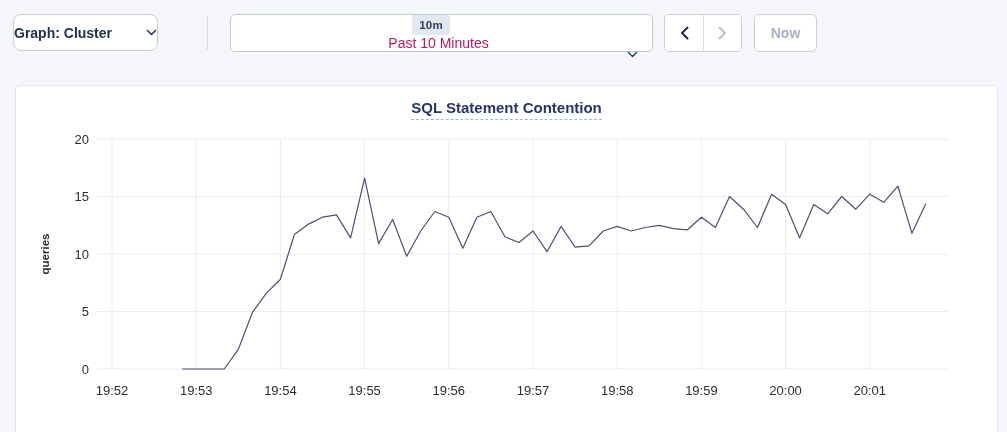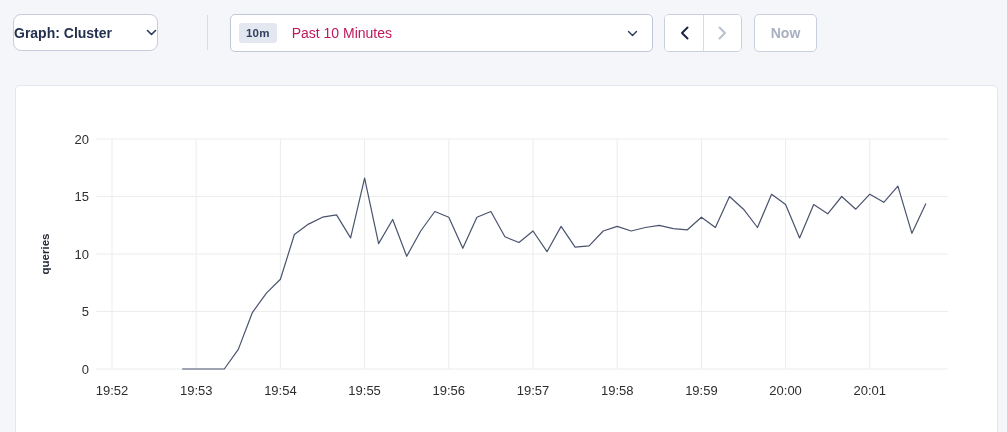--- a/index.html
+++ b/index.html
@@ -19,21 +19,21 @@
     height:37px; background:#fff; border:1px solid #c6ccda; border-radius:8px;
     display:flex; align-items:center; justify-content:space-between; gap:10px;
     font-size:14px; font-weight:600; color:#23304e; cursor:pointer;
     font-family:"Liberation Sans", sans-serif;
   }
   .dd-btn.graph { width:145px; margin-right:24px; }
   .dd-btn.dash  { width:186px; }
   .vdivider { width:1px; height:35px; background:#d8dce5; margin:1px 22px 0 25px; }
   .time-dd {
     width:423px; height:38px; background:#fff; border:1px solid #c0c7d6; border-radius:5px;
-    display:flex; align-items:center; padding:0 14px 0 8px; cursor:pointer;
+    display:flex; align-items:center; padding:0 14px 0 8px; cursor:pointer;flex-direction:column;
   }
   .time-badge {
     background:#e3e7ef; border-radius:3px; font-size:11.5px; font-weight:700;
     color:#30405f; padding:4px 7px; margin-right:15px; letter-spacing:0.2px;
   }
   .time-label { font-size:14px; color:#be185d; font-weight:400; }
   .time-dd .chev { margin-left:auto; }
   .chev svg { display:block; }
   .arrow-group {
     display:flex; height:38px; margin-left:11px; background:#fff;
@@ -105,20 +105,23 @@
             <polyline points="1.5,1.5 7,7 1.5,12.5" fill="none" stroke="#b9c0cd" stroke-width="2" stroke-linecap="round" stroke-linejoin="round"></polyline>
           </svg>
       </span>
     </button>
   </div>
 
   <button class="now-btn">Now</button>
 </div>
 
 <div class="panel">
+  <div class="chart-title-wrap">
+    <span class="chart-title">SQL Statement Contention</span>
+  </div>
   <svg id="chart-svg" class="chart-svg" width="983" height="352">
       <line x1="80" y1="283" x2="932" y2="283" stroke="#ececec" stroke-width="1"></line>
       <text x="73" y="287.5" text-anchor="end" font-size="13" fill="#2d2d2d" font-family="Liberation Sans, sans-serif">0</text>
       <line x1="80" y1="225.5" x2="932" y2="225.5" stroke="#ececec" stroke-width="1"></line>
       <text x="73" y="230" text-anchor="end" font-size="13" fill="#2d2d2d" font-family="Liberation Sans, sans-serif">5</text>
       <line x1="80" y1="168" x2="932" y2="168" stroke="#ececec" stroke-width="1"></line>
       <text x="73" y="172.5" text-anchor="end" font-size="13" fill="#2d2d2d" font-family="Liberation Sans, sans-serif">10</text>
       <line x1="80" y1="110.5" x2="932" y2="110.5" stroke="#ececec" stroke-width="1"></line>
       <text x="73" y="115" text-anchor="end" font-size="13" fill="#2d2d2d" font-family="Liberation Sans, sans-serif">15</text>
       <line x1="80" y1="53" x2="932" y2="53" stroke="#ececec" stroke-width="1"></line>

